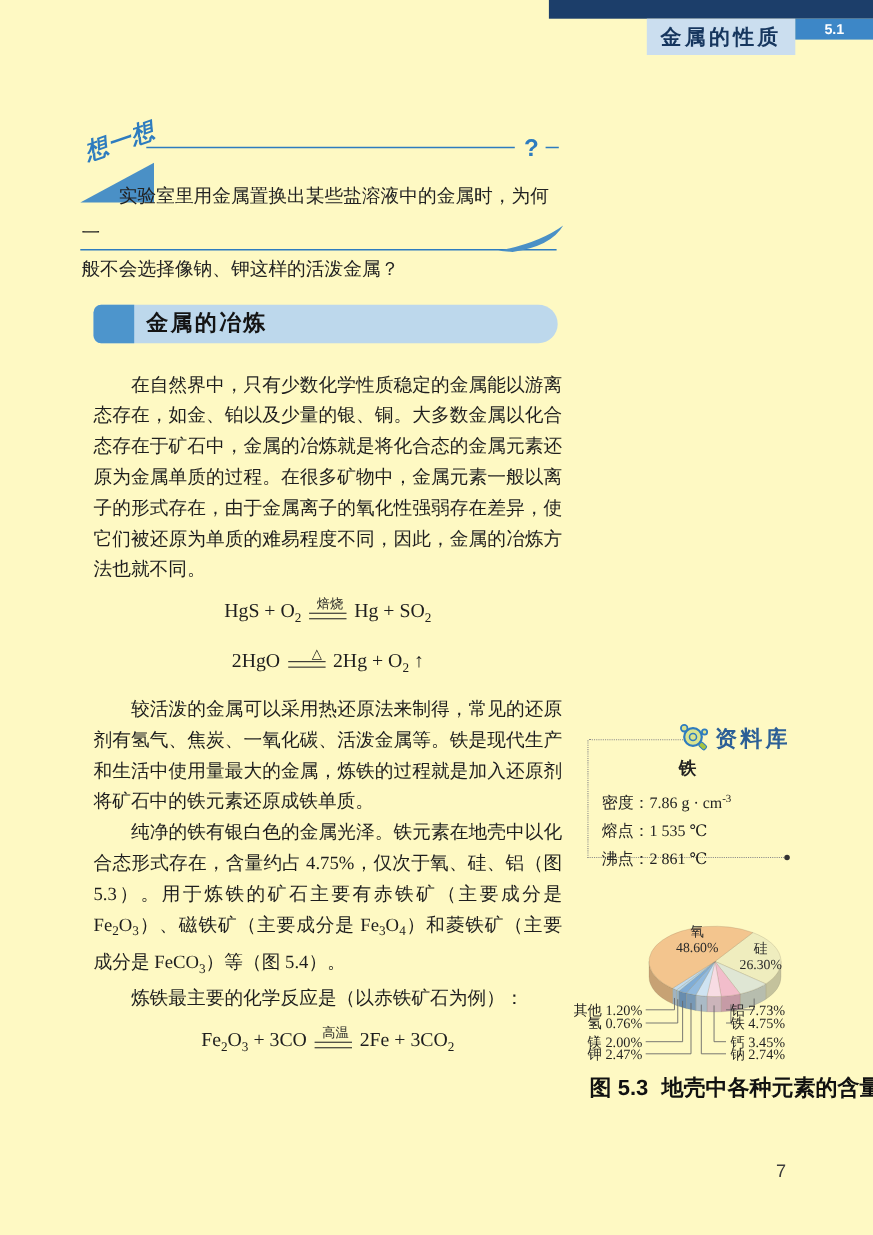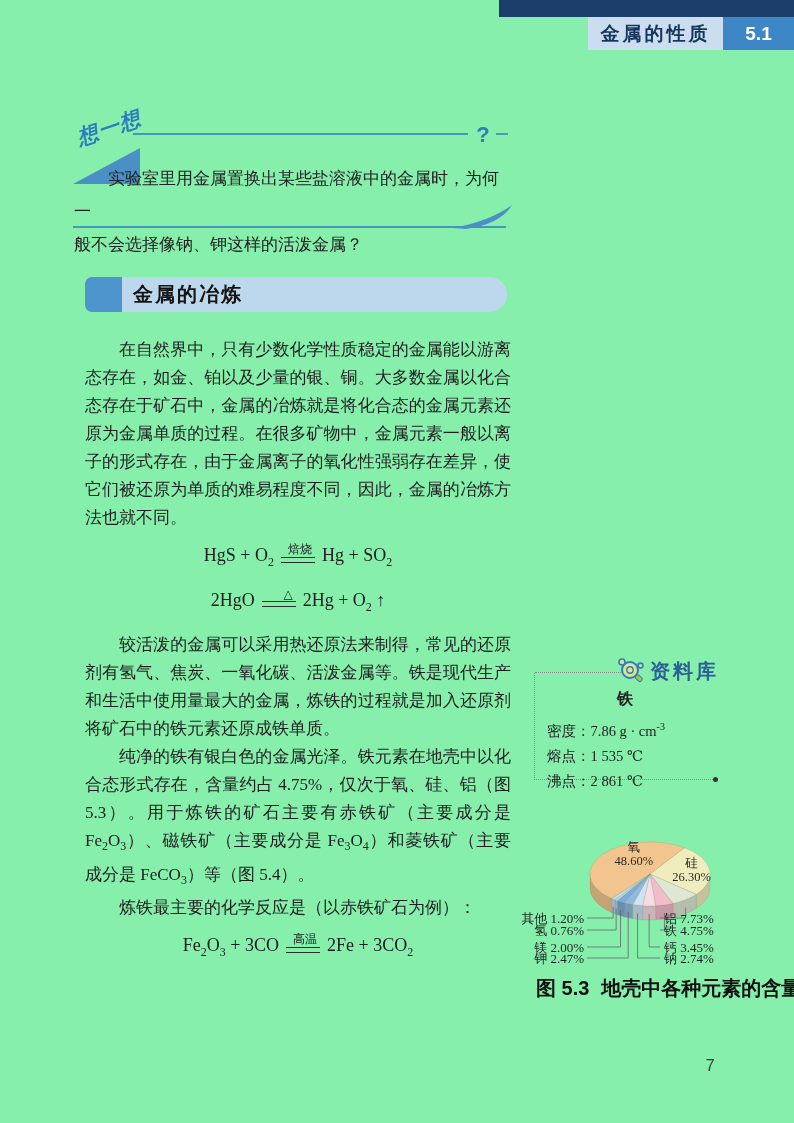--- a/index.html
+++ b/index.html
@@ -1,27 +1,27 @@
 <!DOCTYPE html>
 <html><head>
 <meta charset="utf-8">
 <title>金属的性质 5.1</title>
 <style>
   html,body{margin:0;padding:0;background:#e8e8e8;}
-  #page{position:relative;width:794px;height:1123px;background:#86efac;margin:0 auto;
+  #page{position:relative;width:794px;height:1123px;background:#fef9c3;margin:0 auto;
         font-family:"Liberation Sans","DejaVu Sans",sans-serif;overflow:hidden;}
 
   
   #head-navy{position:absolute;left:499px;top:0;width:295px;height:17px;}
   #head-title{position:absolute;left:588px;top:17px;width:135px;height:33px;
               display:flex;align-items:center;justify-content:center;
               font-size:19px;font-weight:bold;letter-spacing:3px;}
-  #head-num{position:absolute;left:723px;top:17px;width:71px;height:33px;
+  #head-num{position:absolute;left:723px;top:17px;width:71px;height:19px;
             display:flex;align-items:center;justify-content:center;
-            color:#fff;font-size:19px;font-weight:bold;}
+            color:#fff;font-size:13px;font-weight:bold;}
 
   
   #think{position:absolute;left:70px;top:108px;width:445px;height:132px;}
   #think-deco{position:absolute;left:0;top:0;}
   #think-label{position:absolute;left:6px;top:6px;transform:rotate(-19deg);
                font-size:21px;font-weight:bold;font-style:italic;letter-spacing:1px;}
   #think-q{position:absolute;left:4px;top:54px;width:436px;
            font-family:"Liberation Serif","DejaVu Serif",serif;
            font-size:17px;line-height:33px;color:#222;}
   #think-q .ql-first{text-indent:2em;}

